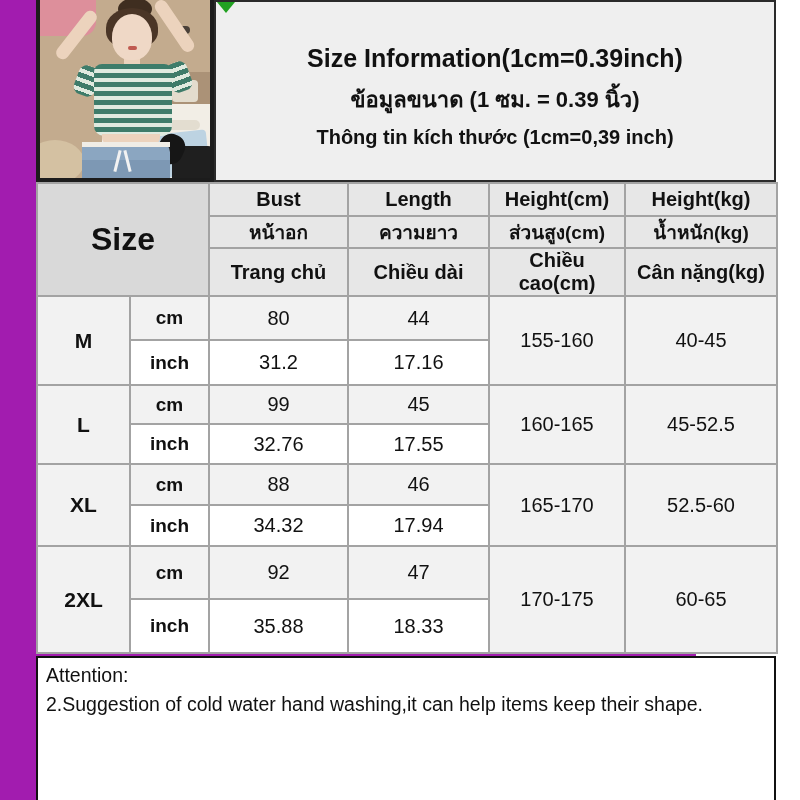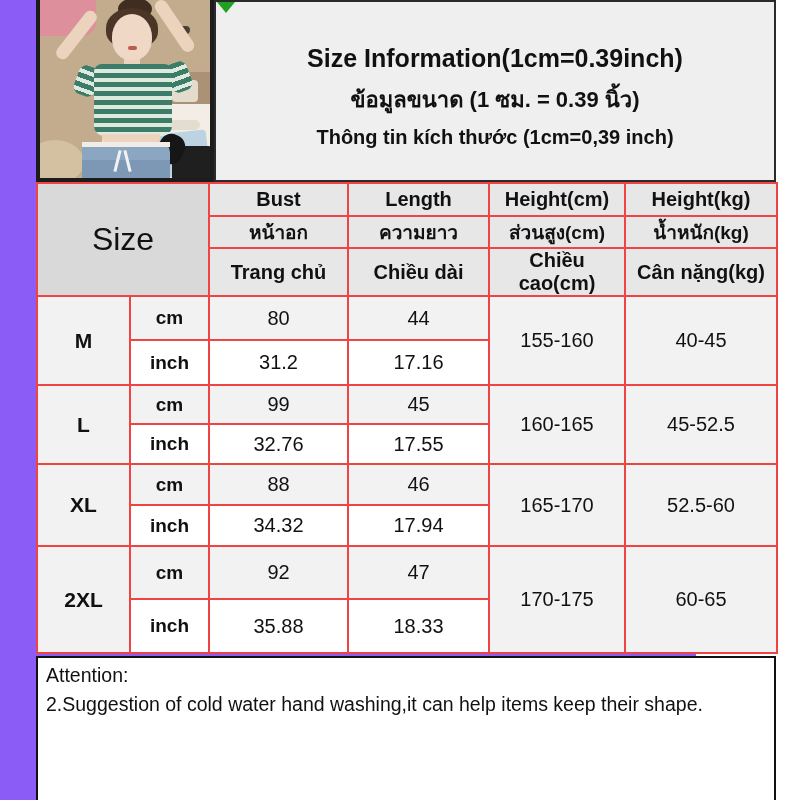--- a/index.html
+++ b/index.html
@@ -1,17 +1,17 @@
 <!DOCTYPE html>
 <html><head>
 <meta charset="utf-8">
 <style>
   html,body{margin:0;padding:0;background:#ffffff;}
   body{width:800px;height:800px;font-family:"Liberation Sans","DejaVu Sans",sans-serif;color:#111;}
-  .page{position:relative;width:696px;height:800px;background:#8b5cf6;}
+  .page{position:relative;width:696px;height:800px;background:#a21caf;}
   .content{position:absolute;left:36px;top:0;width:740px;}
 
   
   .top-row{display:flex;width:740px;height:182px;}
   .photo{position:relative;width:178px;height:182px;box-sizing:border-box;
          border:4px solid #1c1c1c;border-top:none;background:#c3ab8e;overflow:hidden;flex:none;}
   .photo *{position:absolute;}
   .ph-pink{left:0;top:0;width:56px;height:36px;background:#dd8f9b;border-radius:0 0 14px 0;}
   .ph-lamp{right:20px;top:26px;width:16px;height:8px;background:#4a4038;border-radius:4px;}
   .ph-lamp-stem{right:26px;top:32px;width:3px;height:14px;background:#5a4f44;}
@@ -49,26 +49,26 @@
                align-items:center;text-align:center;gap:9px;padding-top:10px;}
   .corner-tri{position:absolute;left:1px;top:0;width:0;height:0;
               border-left:9px solid transparent;border-right:9px solid transparent;
               border-top:11px solid #21a121;}
   .t-line1{font-size:25px;font-weight:bold;}
   .t-line2{font-size:22px;font-weight:bold;}
   .t-line3{font-size:20px;font-weight:bold;}
 
   
   table.size-table{border-collapse:collapse;table-layout:fixed;width:740px;}
-  .size-table td{border:2px solid #ef4444;text-align:center;vertical-align:middle;
+  .size-table td{border:2px solid #a3a3a3;text-align:center;vertical-align:middle;
                  padding:0;overflow:hidden;}
   .hdr{background:#e7e7e7;font-weight:bold;font-size:20px;}
   .hdr-th{background:#e7e7e7;font-weight:bold;font-size:19px;}
   .hdr-vi{background:#e7e7e7;font-weight:bold;font-size:20px;}
-  .size-head{background:#d9d9d9;font-weight:normal;font-size:32px;}
+  .size-head{background:#d9d9d9;font-weight:bold;font-size:32px;}
   .size-cell{background:#d9d9d9;font-weight:bold;font-size:21px;}
   .unit-cell{font-weight:bold;font-size:19px;}
   .val{font-size:20px;font-weight:normal;}
   .row-cm td{background:#f2f2f2;margin-left:48px;}
   .row-inch td{background:#ffffff;}
   td.merged{background:#f2f2f2;font-size:20px;}
 
   
   .attention{box-sizing:border-box;width:740px;height:152px;margin-top:2px;
              border:2px solid #111;background:#fff;padding:3px 8px;

